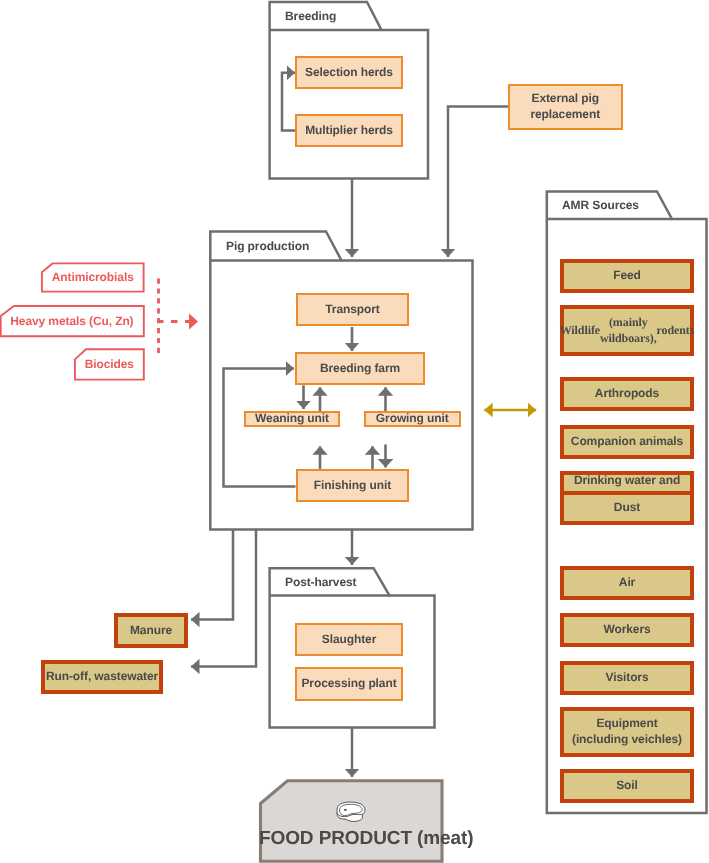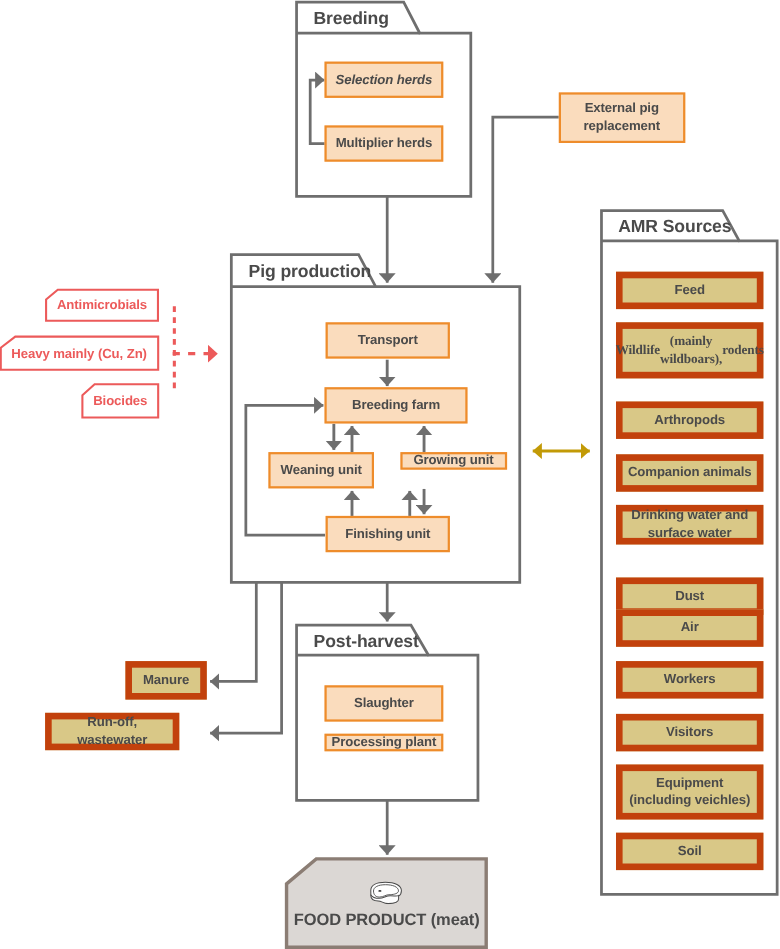--- a/index.html
+++ b/index.html
@@ -7,28 +7,28 @@
        font-family:"Liberation Sans",sans-serif;
        -webkit-font-smoothing:antialiased;
        text-rendering:geometricPrecision;}
   #stage{position:absolute;left:0;top:0;width:709px;height:863px;background:#fff;}
   svg#wires{position:absolute;left:0;top:0;width:709px;height:863px;}
   .node{position:absolute;box-sizing:border-box;display:flex;
         align-items:center;justify-content:center;text-align:center;
         font-weight:bold;color:#4a4a4a;line-height:1.3;}
   .orange{background:#fadcbd;border:2px solid #ee8c2b;font-size:12px;
           letter-spacing:-0.1px;}
-  .gold{background:#d9c887;border:6px solid #c2410c;font-size:12px;
-        letter-spacing:-0.1px;}
-  .tablabel{position:absolute;font-weight:bold;color:#4a4a4a;font-size:16px;
+  .gold{background:#d9c887;border:4px solid #c2410c;font-size:12px;
+        letter-spacing:-0.1px;margin-top:12px;}
+  .tablabel{position:absolute;font-weight:bold;color:#4a4a4a;font-size:12px;
             letter-spacing:-0.1px;white-space:nowrap;}
   .redbox{position:absolute;color:#ec5a5a;font-weight:bold;font-size:12px;
           display:flex;align-items:center;justify-content:center;white-space:nowrap;
           letter-spacing:-0.1px;}
-  .foodlabel{position:absolute;font-weight:bold;color:#4a4a4a;font-size:15px;
+  .foodlabel{position:absolute;font-weight:bold;color:#4a4a4a;font-size:19px;
              white-space:nowrap;letter-spacing:-0.1px;}
 </style>
 </head>
 <body>
 
 <div id="stage">
 
 <svg id="wires" viewBox="0 0 709 863">
   <defs>
     <marker id="ag" markerWidth="8.6" markerHeight="15.4" refX="8.5" refY="7.7" orient="auto" markerUnits="userSpaceOnUse">
@@ -83,58 +83,58 @@
   <path d="M157,321.5 L198,321.5" fill="none" stroke="#ec5a5a" stroke-width="2.8" stroke-dasharray="6.5,7.5" marker-end="url(#ar)"></path>
 
   <path d="M484.3,410 L536.2,410" fill="none" stroke="#c29a06" stroke-width="2.6" marker-end="url(#agold)" marker-start="url(#agoldS)"></path>
 </svg>
 
 <div class="tablabel" style="left:285px;top:8.5px;">Breeding</div>
 <div class="tablabel" style="left:226px;top:238.5px;">Pig production</div>
 <div class="tablabel" style="left:285px;top:574.5px;">Post-harvest</div>
 <div class="tablabel" style="left:562px;top:197.5px;">AMR Sources</div>
 
-<div class="node orange" style="left:295px;top:56px;width:108px;height:33px;font-style:italic;">
+<div class="node orange" style="left:295px;top:56px;width:108px;height:33px;">
   <span>Selection herds</span>
 </div>
 <div class="node orange" style="left:295px;top:114px;width:108px;height:33px;">
   <span>Multiplier herds</span>
 </div>
 
 <div class="node orange" style="left:508px;top:83.5px;width:114.5px;height:46.5px;flex-direction:column;">
   <span>External pig</span>
   <span>replacement</span>
 </div>
 
 <div class="node orange" style="left:296px;top:293px;width:113px;height:33px;">
   <span>Transport</span>
 </div>
 <div class="node orange" style="left:295px;top:352px;width:130px;height:33px;">
   <span>Breeding farm</span>
 </div>
-<div class="node orange" style="left:244px;top:411px;width:96px;height:33px;">
+<div class="node orange" style="left:244px;top:411px;width:96px;height:16px;">
   <span>Weaning unit</span>
 </div>
 <div class="node orange" style="left:364px;top:411px;width:96.5px;height:16px;">
   <span>Growing unit</span>
 </div>
 <div class="node orange" style="left:296px;top:469px;width:113px;height:33px;">
   <span>Finishing unit</span>
 </div>
 
 <svg class="redshapes" style="position:absolute;left:0;top:0;width:709px;height:863px;pointer-events:none;">
   <path d="M41.9,272.3 L52.5,263.4 L143.6,263.4 L143.6,291.6 L41.9,291.6 Z" fill="none" stroke="#ec5a5a" stroke-width="1.9"></path>
   <path d="M0.7,316.1 L13.9,306 L143.8,306 L143.8,336.2 L0.7,336.2 Z" fill="none" stroke="#ec5a5a" stroke-width="1.9"></path>
   <path d="M74.9,359.4 L86,349.3 L143.8,349.3 L143.8,379.6 L74.9,379.6 Z" fill="none" stroke="#ec5a5a" stroke-width="1.9"></path>
 </svg>
 <div class="redbox" style="left:41.9px;top:263.4px;width:101.7px;height:28.2px;">
   <span>Antimicrobials</span>
 </div>
 <div class="redbox" style="left:0px;top:306px;width:143.8px;height:30.2px;">
-  <span>Heavy mainly (Cu, Zn)</span>
+  <span>Heavy metals (Cu, Zn)</span>
 </div>
 <div class="redbox" style="left:74.9px;top:349.3px;width:68.9px;height:30.3px;">
   <span>Biocides</span>
 </div>
 
 <div class="node gold" style="left:560px;top:247px;width:134px;height:34px;">
   <span>Feed</span>
 </div>
 <div class="node gold" style="left:560px;top:293px;width:134px;height:51px;flex-direction:row;font-family:Liberation Serif, serif;">
   <span>Wildlife</span>
@@ -144,21 +144,21 @@
 <div class="node gold" style="left:560px;top:365px;width:134px;height:34px;">
   <span>Arthropods</span>
 </div>
 <div class="node gold" style="left:560px;top:413px;width:134px;height:34px;">
   <span>Companion animals</span>
 </div>
 <div class="node gold" style="left:560px;top:459px;width:134px;height:36px;flex-direction:column;">
   <span>Drinking water and</span>
   <span>surface water</span>
 </div>
-<div class="node gold" style="left:560px;top:525px;width:134px;height:34px;">
+<div class="node gold" style="left:560px;top:479px;width:134px;height:34px;">
   <span>Dust</span>
 </div>
 <div class="node gold" style="left:560px;top:554px;width:134px;height:34px;">
   <span>Air</span>
 </div>
 <div class="node gold" style="left:560px;top:601px;width:134px;height:34px;">
   <span>Workers</span>
 </div>
 <div class="node gold" style="left:560px;top:649px;width:134px;height:34px;">
   <span>Visitors</span>
@@ -174,21 +174,21 @@
 <div class="node gold" style="left:114px;top:601px;width:74px;height:35px;">
   <span>Manure</span>
 </div>
 <div class="node gold" style="left:41px;top:648px;width:122px;height:34px;">
   <span>Run-off, wastewater</span>
 </div>
 
 <div class="node orange" style="left:295px;top:622.8px;width:108px;height:33px;">
   <span>Slaughter</span>
 </div>
-<div class="node orange" style="left:295px;top:667px;width:108px;height:16px;">
+<div class="node orange" style="left:295px;top:667px;width:108px;height:34px;">
   <span>Processing plant</span>
 </div>
 
 <svg style="position:absolute;left:0;top:0;width:709px;height:863px;pointer-events:none;">
   <path d="M260.5,803.5 L287.5,780.8 L442,780.8 L442,861.2 L260.5,861.2 Z" fill="#dbd7d4" stroke="#8b7d74" stroke-width="3.1" stroke-linejoin="miter"></path>
 </svg>
 <div class="foodlabel" style="left:259px;top:828px;width:185px;text-align:center;">FOOD PRODUCT (meat)</div>
 <svg style="position:absolute;left:334.8px;top:800.5px;width:32px;height:21.5px;" viewBox="0 0 31 21">
   <path d="M1.9,8.4 C1.9,3.8 6.8,1.0 14.8,1.0 C23.3,1.0 29.1,3.8 29.1,8.5
            C29.1,10.7 28.2,12.3 26.6,13.3

